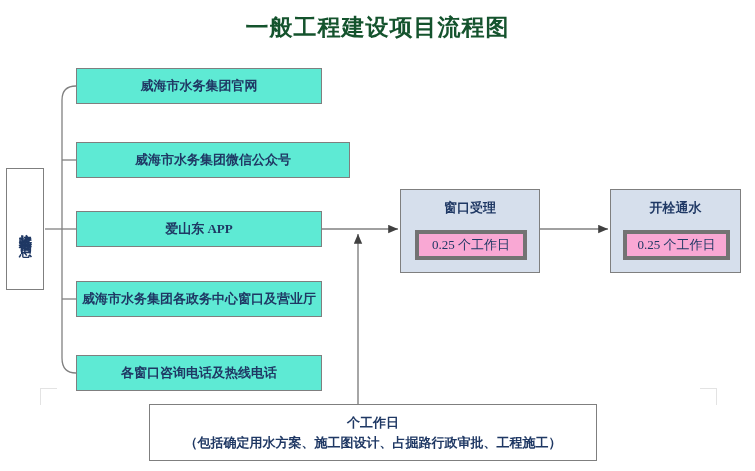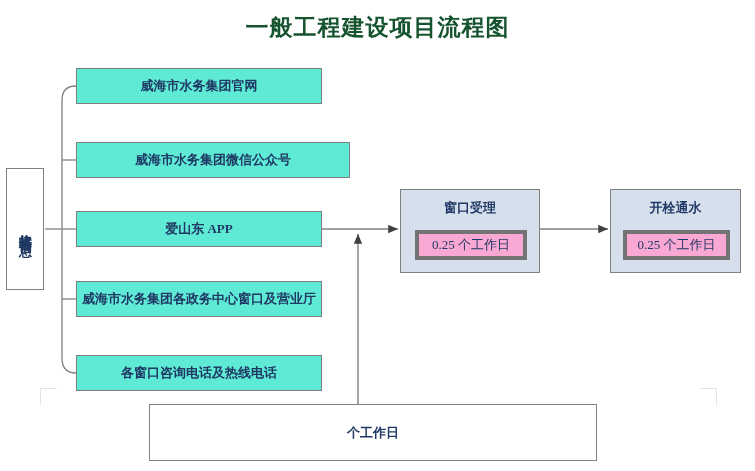--- a/index.html
+++ b/index.html
@@ -161,15 +161,16 @@
     <div class="inner-box" style="position:absolute; left:14px; top:40px; width:112px; height:30px;">0.25 个工作日</div>
   </div>
 
   <div class="box blue" style="left:610px; top:189px; width:131px; height:84px;">
     <div>开栓通水</div>
     <div class="inner-box" style="position:absolute; left:12px; top:40px; width:107px; height:30px;">0.25 个工作日</div>
   </div>
 
   <div class="bottom-box" style="left:149px; top:404px; width:448px; height:57px;">
     <div class="l1">个工作日</div>
+    <div class="l2">（包括确定用水方案、施工图设计、占掘路行政审批、工程施工）</div>
   </div>
 
 </div>
 
 </body></html>

